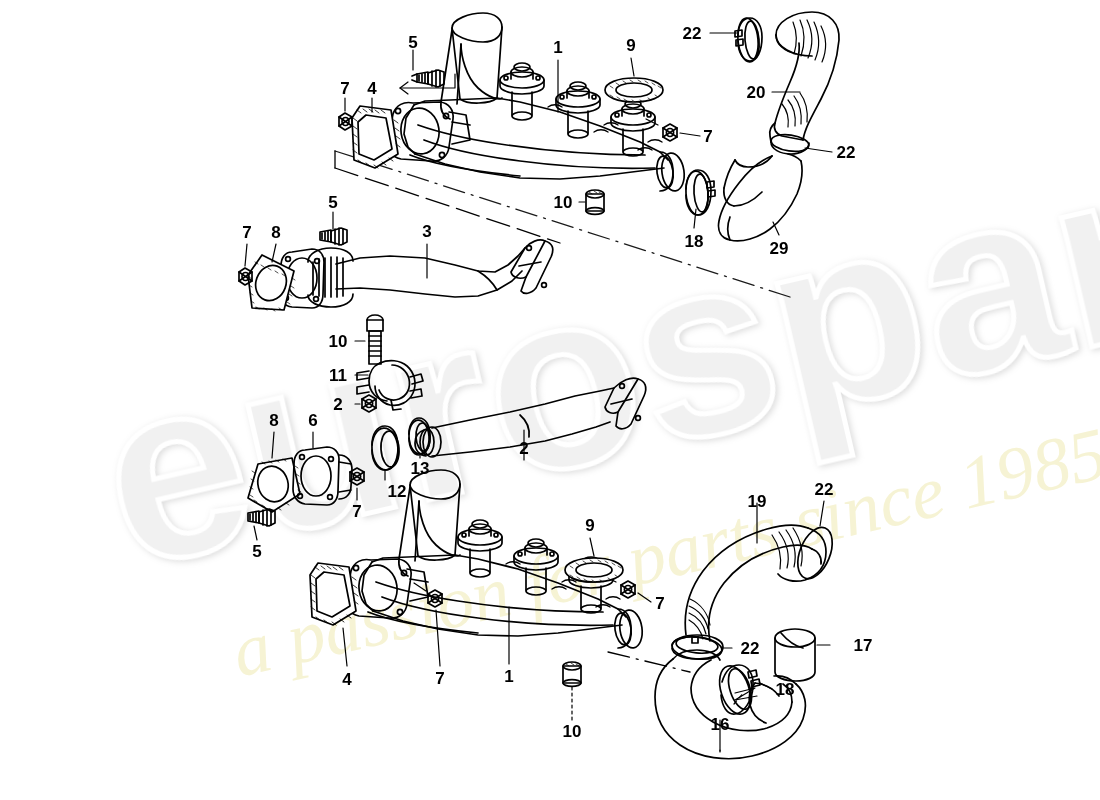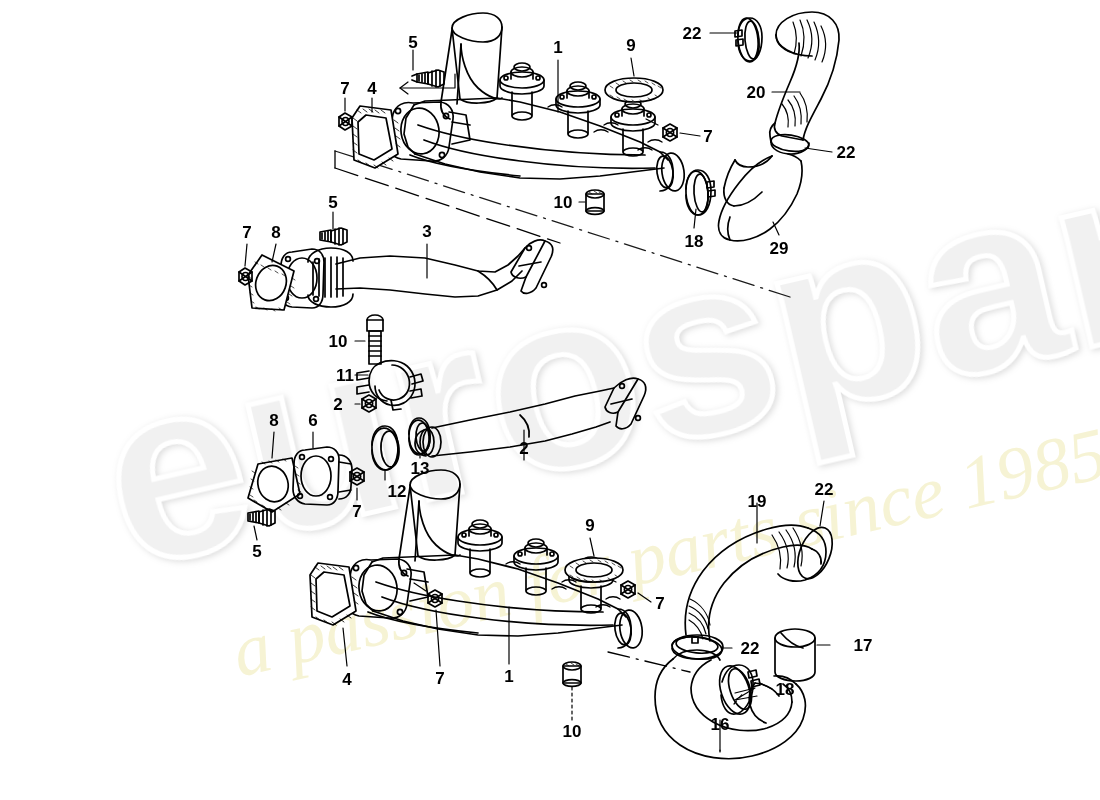--- a/index.html
+++ b/index.html
@@ -749,21 +749,21 @@
     <div class="callout" style="left:708px; top:136px;">7</div>
     <div class="callout" style="left:846px; top:152px;">22</div>
     <div class="callout" style="left:563px; top:202px;">10</div>
     <div class="callout" style="left:694px; top:241px;">18</div>
     <div class="callout" style="left:779px; top:248px;">29</div>
     <div class="callout" style="left:333px; top:202px;">5</div>
     <div class="callout" style="left:247px; top:232px;">7</div>
     <div class="callout" style="left:276px; top:232px;">8</div>
     <div class="callout" style="left:427px; top:231px;">3</div>
     <div class="callout" style="left:338px; top:341px;">10</div>
-    <div class="callout" style="left:338px; top:375px;margin-left:7px;">11</div>
+    <div class="callout" style="left:338px; top:375px;">11</div>
     <div class="callout" style="left:338px; top:404px;">2</div>
     <div class="callout" style="left:274px; top:420px;">8</div>
     <div class="callout" style="left:313px; top:420px;">6</div>
     <div class="callout" style="left:420px; top:468px;">13</div>
     <div class="callout" style="left:397px; top:491px;">12</div>
     <div class="callout" style="left:357px; top:511px;">7</div>
     <div class="callout" style="left:524px; top:448px;">2</div>
     <div class="callout" style="left:257px; top:551px;">5</div>
     <div class="callout" style="left:757px; top:501px;">19</div>
     <div class="callout" style="left:824px; top:489px;">22</div>

